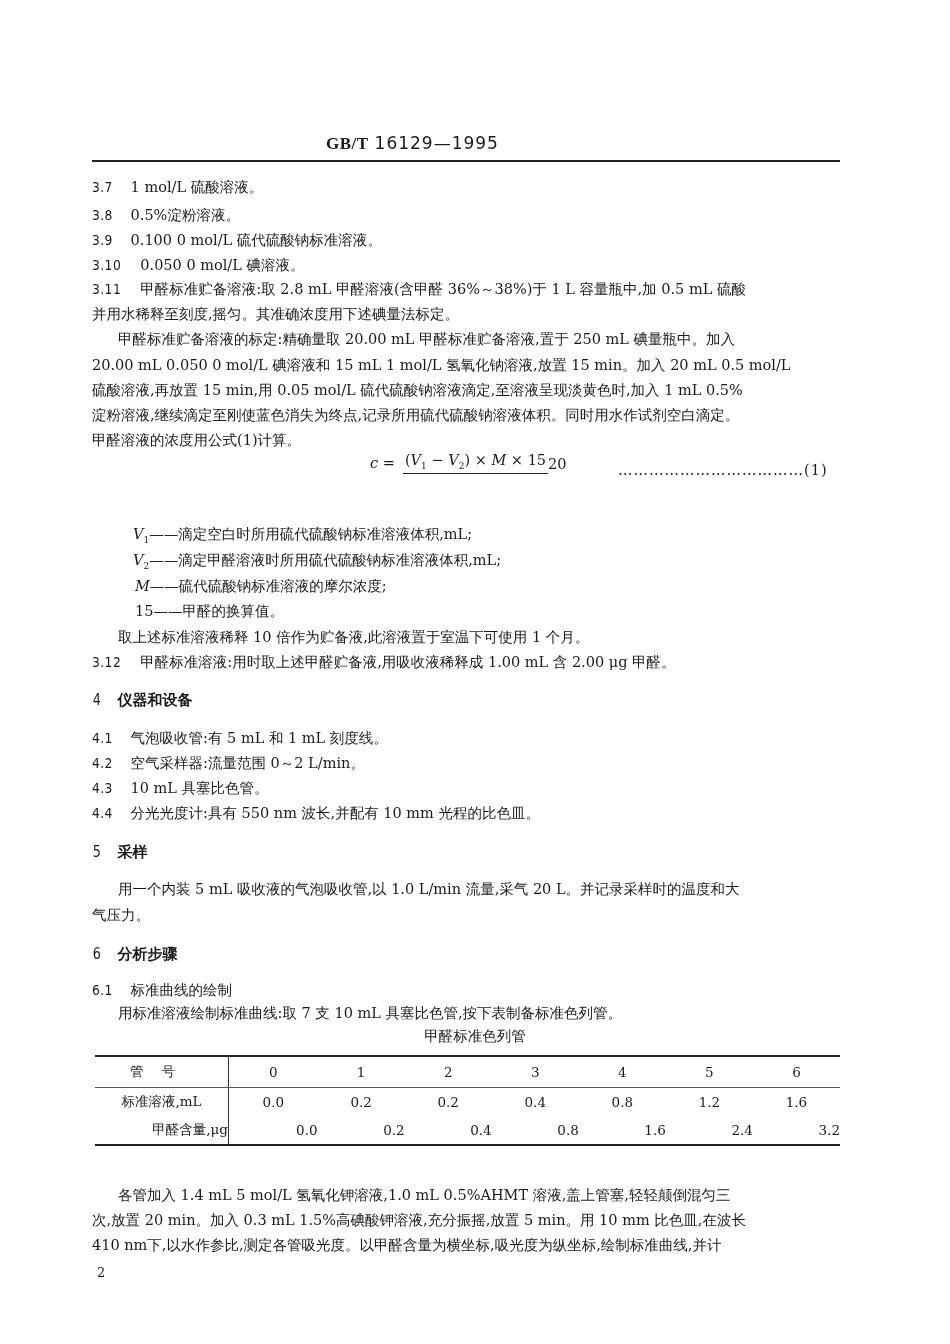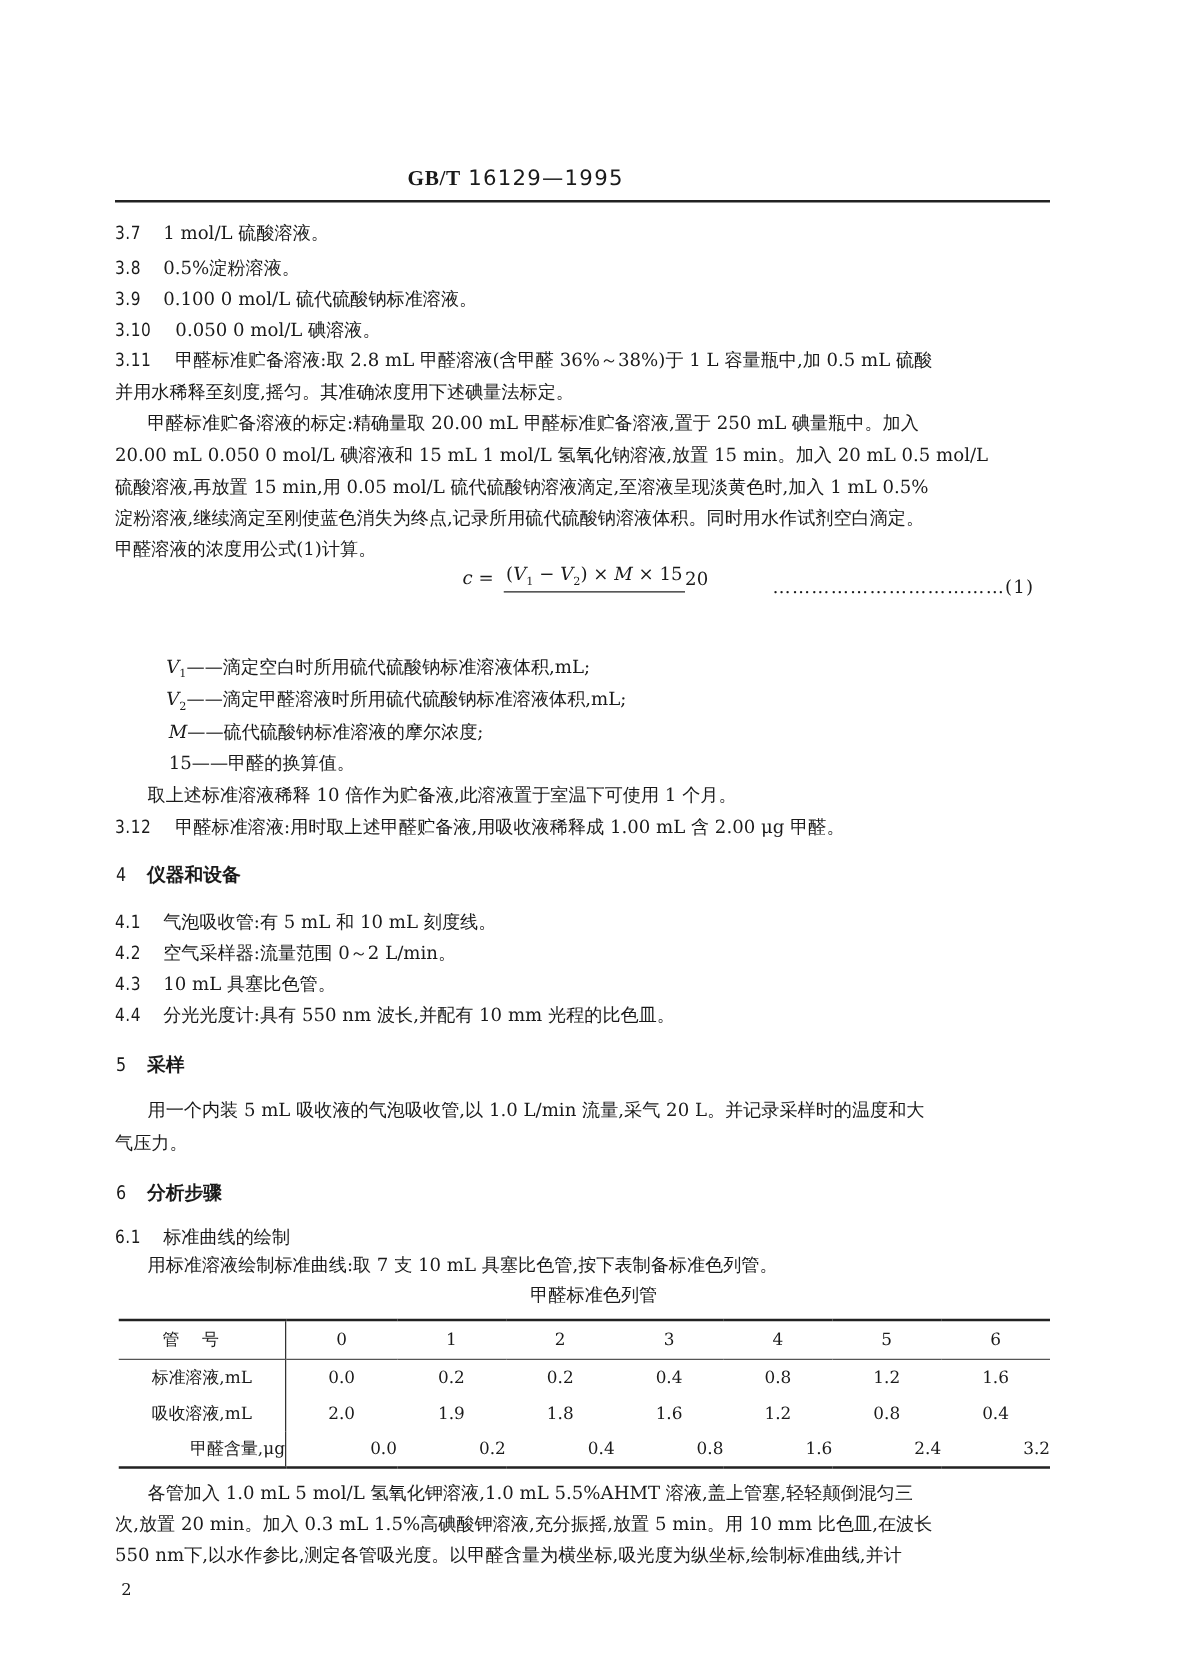--- a/index.html
+++ b/index.html
@@ -111,21 +111,21 @@
   <div class="line indent" style="top:627px">取上述标准溶液稀释 10 倍作为贮备液,此溶液置于室温下可使用 1 个月。</div>
 
   <div class="line" style="top:652px">
     <span class="clause-no">3.12</span><span>甲醛标准溶液:用时取上述甲醛贮备液,用吸收液稀释成 1.00 mL 含 2.00 μg 甲醛。</span>
   </div>
 
   <div class="line sec-head" style="top:690px">
     <span class="sno">4</span><span>仪器和设备</span>
   </div>
   <div class="line" style="top:728px">
-    <span class="clause-no">4.1</span><span>气泡吸收管:有 5 mL 和 10 mL 刻度线。</span>
+    <span class="clause-no">4.1</span><span>气泡吸收管:有 5 mL 和 1 mL 刻度线。</span>
   </div>
   <div class="line" style="top:753px">
     <span class="clause-no">4.2</span><span>空气采样器:流量范围 0～2 L/min。</span>
   </div>
   <div class="line" style="top:778px">
     <span class="clause-no">4.3</span><span>10 mL 具塞比色管。</span>
   </div>
   <div class="line" style="top:803px">
     <span class="clause-no">4.4</span><span>分光光度计:具有 550 nm 波长,并配有 10 mm 光程的比色皿。</span>
   </div>
@@ -163,40 +163,30 @@
         <td class="rowhead">标准溶液,mL</td>
         <td>0.0</td>
         <td>0.2</td>
         <td>0.2</td>
         <td>0.4</td>
         <td>0.8</td>
         <td>1.2</td>
         <td>1.6</td>
       </tr>
       <tr>
-        <td class="rowhead">吸收溶液,mL</td>
-        <td>2.0</td>
-        <td>1.9</td>
-        <td>1.8</td>
-        <td>1.6</td>
-        <td>1.2</td>
-        <td>0.8</td>
-        <td>0.4</td>
-      </tr>
-      <tr>
         <td class="rowhead">甲醛含量,μg</td>
         <td>0.0</td>
         <td>0.2</td>
         <td>0.4</td>
         <td>0.8</td>
         <td>1.6</td>
         <td>2.4</td>
         <td>3.2</td>
       </tr>
     </tbody>
   </table>
 
-  <div class="line indent" style="top:1185px">各管加入 1.0 mL 5 mol/L 氢氧化钾溶液,1.0 mL 5.5%AHMT 溶液,盖上管塞,轻轻颠倒混匀三</div>
+  <div class="line indent" style="top:1185px">各管加入 1.4 mL 5 mol/L 氢氧化钾溶液,1.0 mL 0.5%AHMT 溶液,盖上管塞,轻轻颠倒混匀三</div>
   <div class="line" style="top:1210px">次,放置 20 min。加入 0.3 mL 1.5%高碘酸钾溶液,充分振摇,放置 5 min。用 10 mm 比色皿,在波长</div>
-  <div class="line" style="top:1235px">550 nm下,以水作参比,测定各管吸光度。以甲醛含量为横坐标,吸光度为纵坐标,绘制标准曲线,并计</div>
+  <div class="line" style="top:1235px">410 nm下,以水作参比,测定各管吸光度。以甲醛含量为横坐标,吸光度为纵坐标,绘制标准曲线,并计</div>
 
   <div class="page-num">2</div>
 </div>
 
 </body></html>

